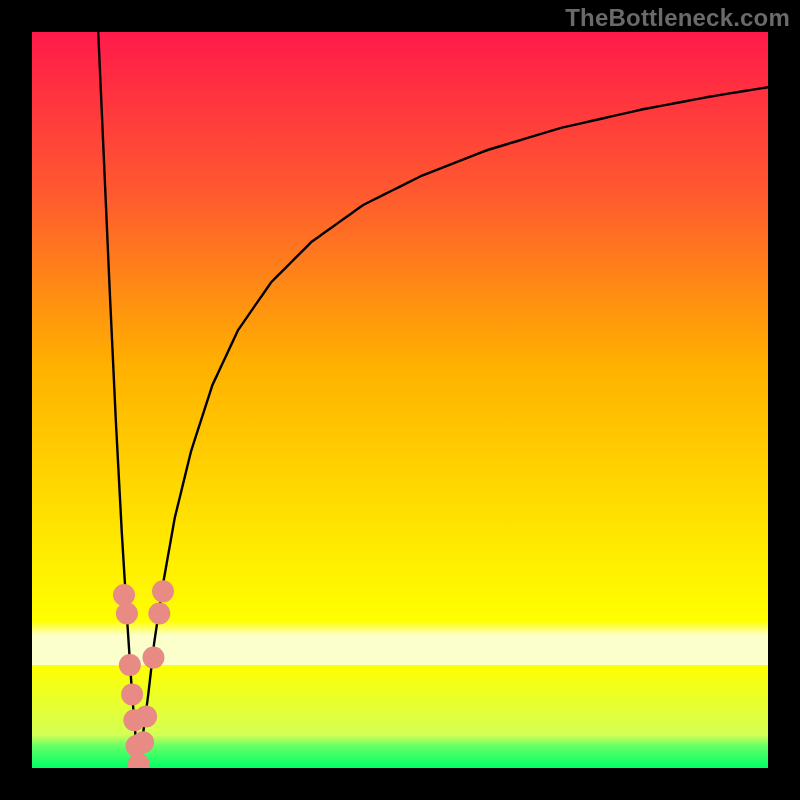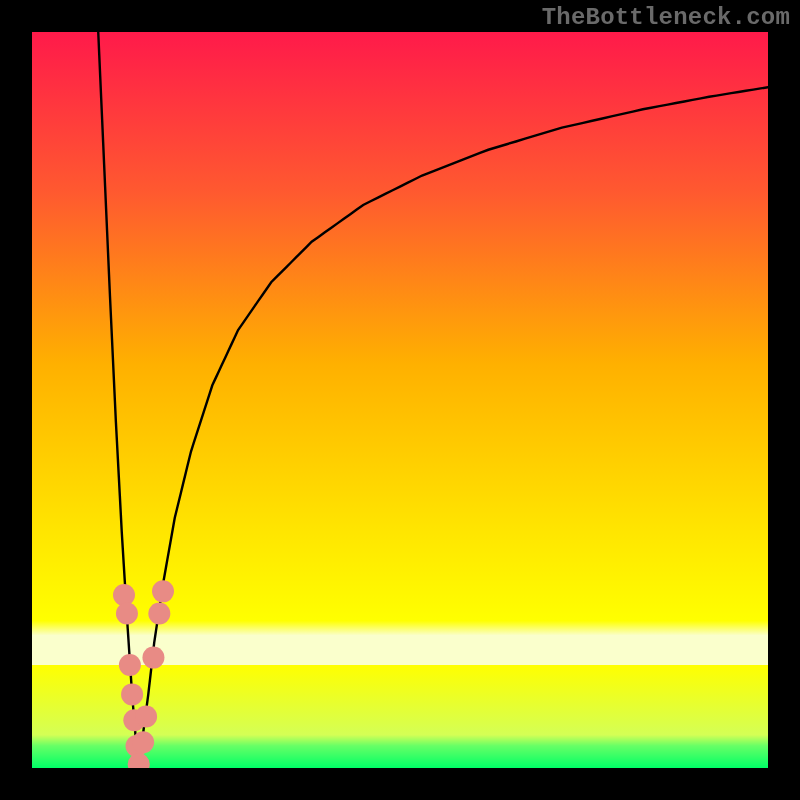--- a/index.html
+++ b/index.html
@@ -23,21 +23,21 @@
     left: 32px;
     top: 32px;
     width: 736px;
     height: 736px;
     overflow: hidden;
   }
   .watermark {
     position: absolute;
     top: 4px;
     right: 10px;
-    font-family: Liberation Mono, monospace;
+    font-family: Liberation Sans, sans-serif;
     font-size: 24px;
     font-weight: 600;
     color: #6a6a6a;
     letter-spacing: 0.2px;
     user-select: none;
   }
   svg { display: block; }
 </style>
 </head>
 <body>

